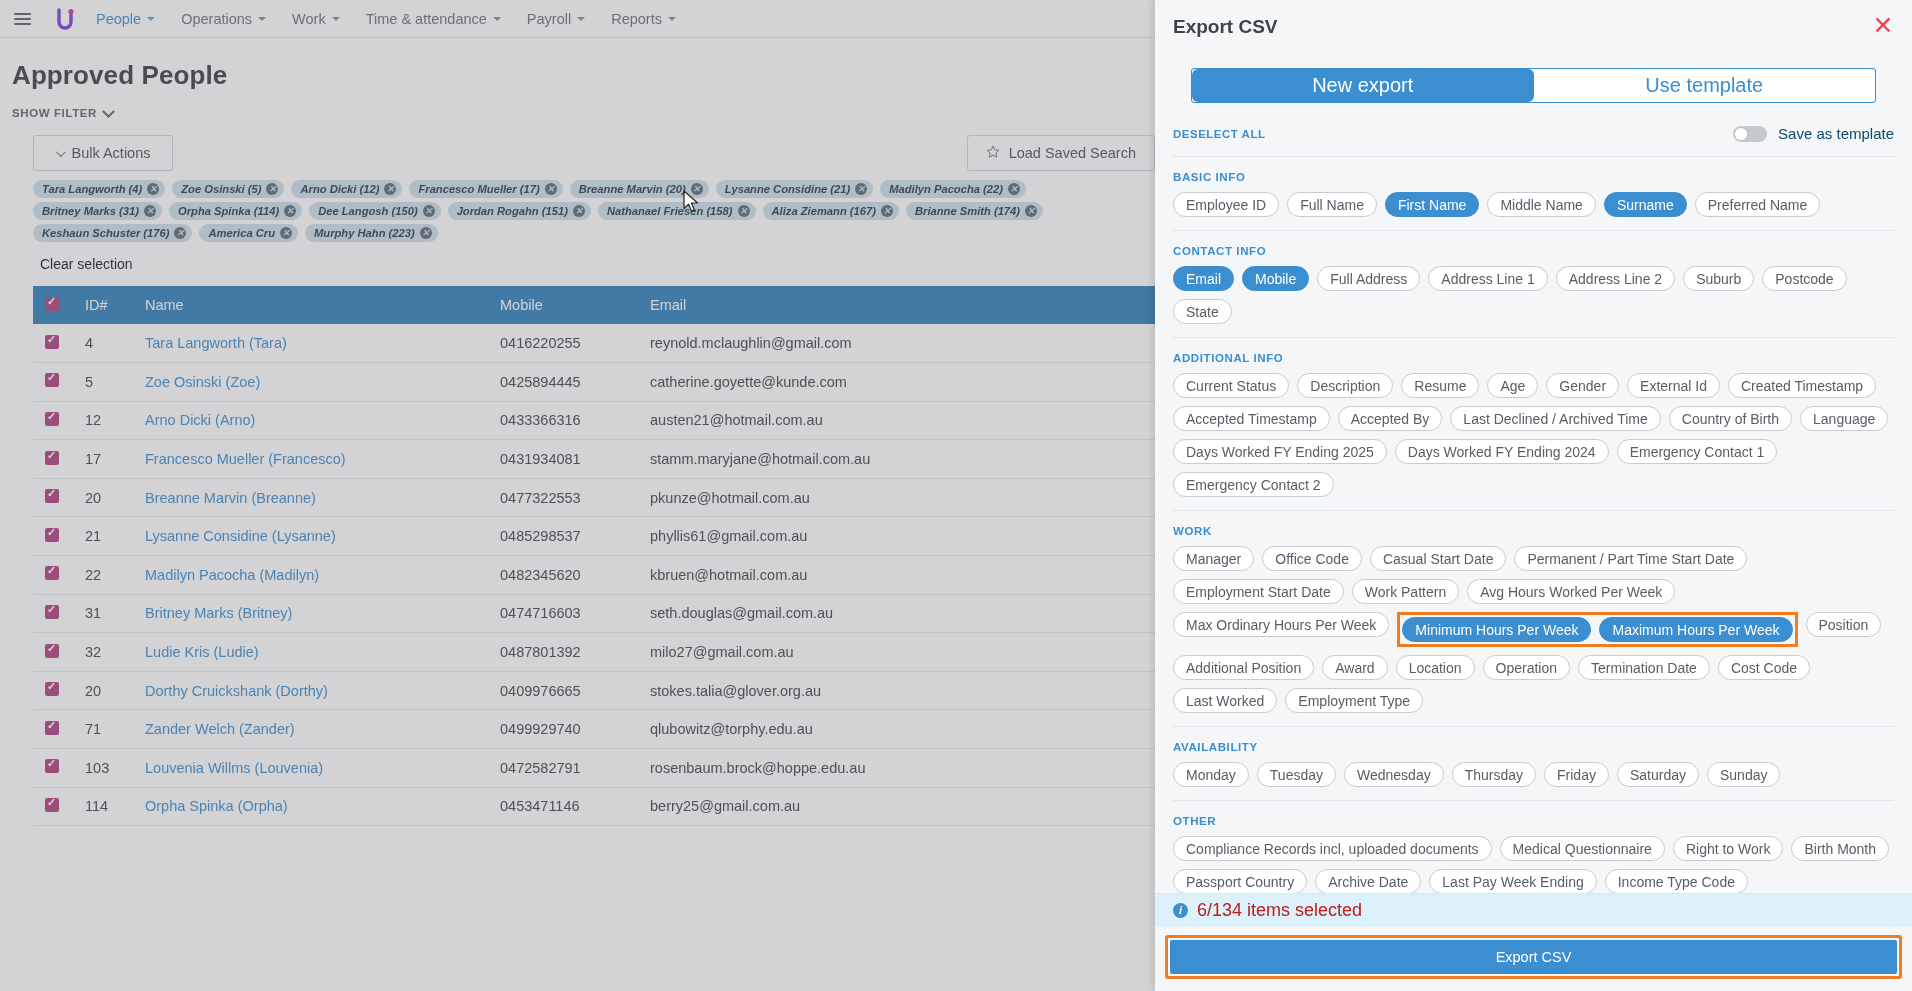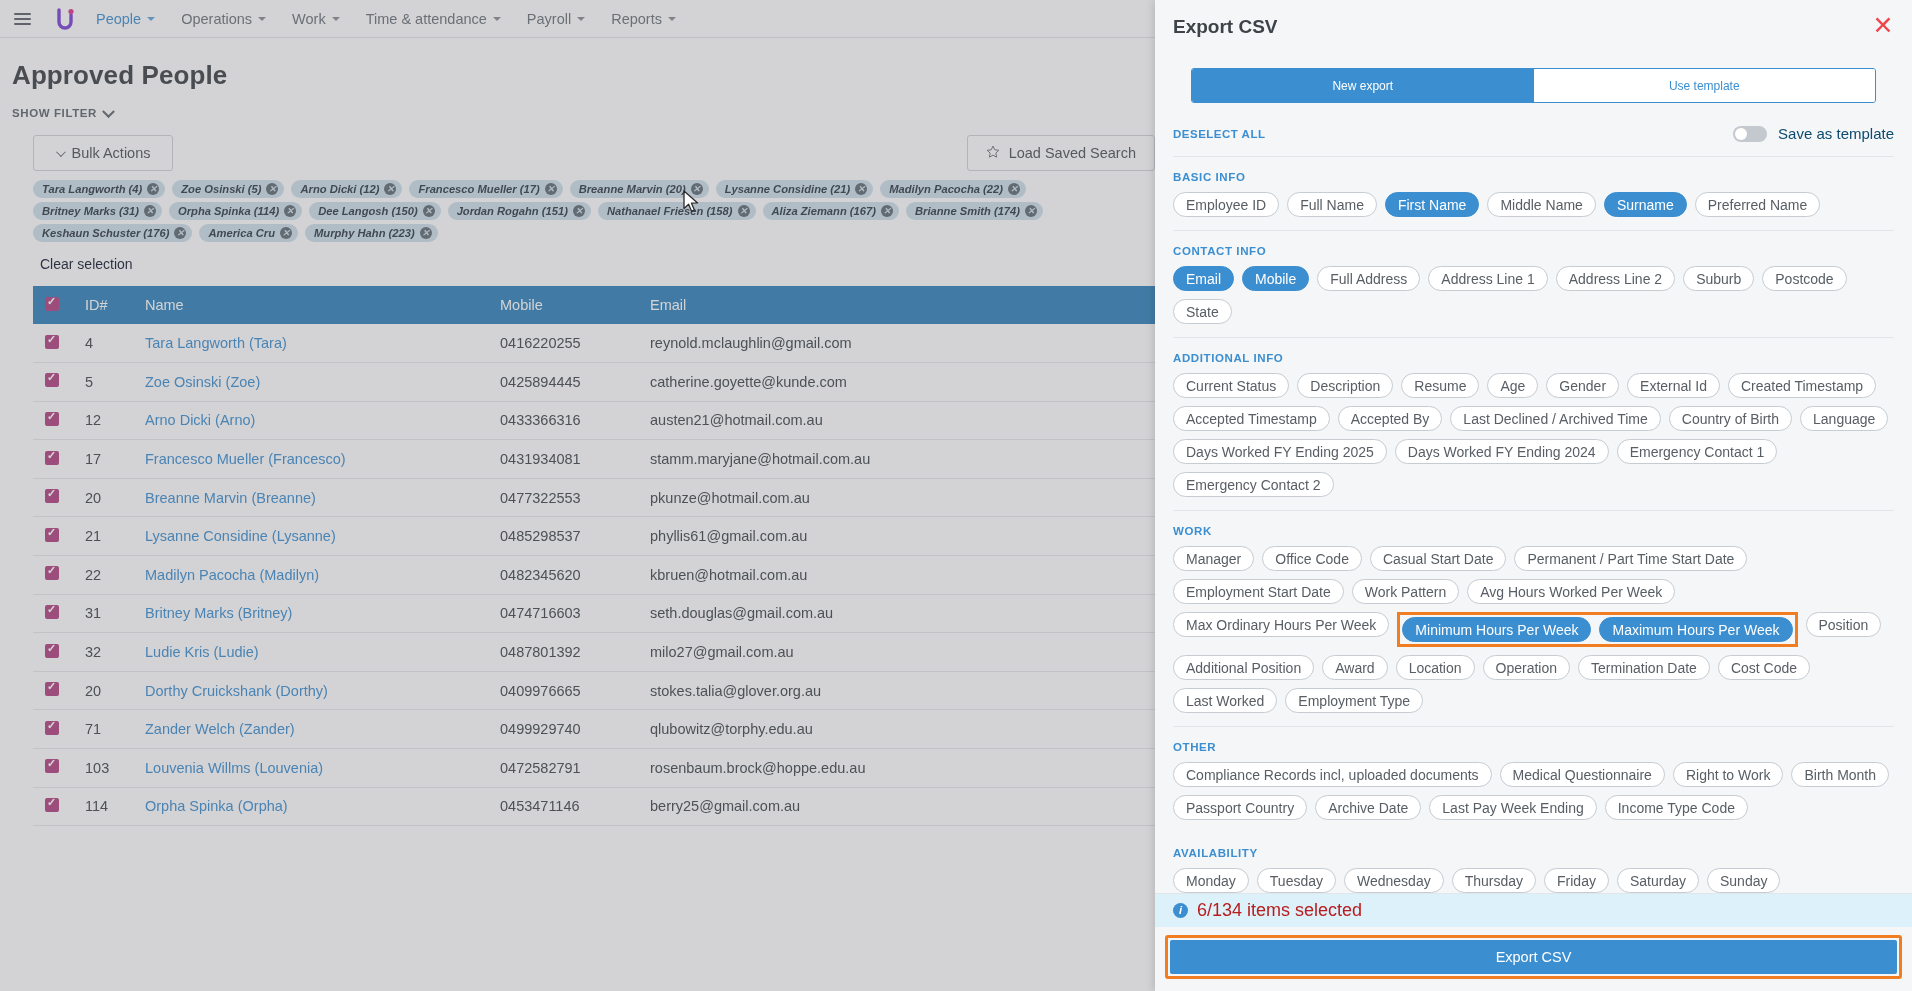--- a/index.html
+++ b/index.html
@@ -106,21 +106,21 @@
   }
   .panel-head { position: relative; padding: 16px 18px 0 18px; }
   .panel-title { font-size: 19px; font-weight: 700; color: #3d4349; }
   .close-x {
     position: absolute; right: 16px; top: 13px; width: 26px; height: 26px;
     cursor: pointer; color: #f0454c; font-size: 25px; line-height: 24px; text-align: center; font-weight: 300;
   }
   .tabs { display: flex; margin: 30px 18px 0 18px; border-radius: 3px; overflow: hidden;
           border: 1px solid #3b8ed0; }
   .tab { flex: 1; height: 33px; display: flex; align-items: center; justify-content: center;
-         font-size: 12px; cursor: pointer; background: #fff; color: #3b8ed0; }
+         font-size: 20px; cursor: pointer; background: #fff; color: #3b8ed0; border-radius: 6px; }
   .tab.active { background: #3b8ed0; color: #fff; }
 
   .deselect-row {
     display: flex; align-items: center; justify-content: space-between;
     margin: 22px 18px 0 18px; padding-bottom: 14px; border-bottom: 1px solid #e2e6ea;
   }
   .deselect-all { font-size: 11.5px; font-weight: 700; color: #3b8ed0; letter-spacing: .5px; cursor: pointer; }
   .tmpl-right { display: flex; align-items: center; gap: 11px; }
   .toggle { width: 34px; height: 16px; border-radius: 8px; background: #c3c9cf; position: relative; cursor: pointer; }
   .toggle i { position: absolute; left: 2px; top: 2px; width: 12px; height: 12px; border-radius: 50%; background: #fff; }
@@ -490,45 +490,45 @@
             <div class="fchip">Additional Position</div>
             <div class="fchip">Award</div>
             <div class="fchip">Location</div>
             <div class="fchip">Operation</div>
             <div class="fchip">Termination Date</div>
             <div class="fchip">Cost Code</div>
             <div class="fchip">Last Worked</div>
             <div class="fchip">Employment Type</div>
           </div>
         </div>
+        <div class="sec">
+          <div class="sec-title">AVAILABILITY</div>
+          <div class="chiprow">
+            <div class="fchip">Monday</div>
+            <div class="fchip">Tuesday</div>
+            <div class="fchip">Wednesday</div>
+            <div class="fchip">Thursday</div>
+            <div class="fchip">Friday</div>
+            <div class="fchip">Saturday</div>
+            <div class="fchip">Sunday</div>
+          </div>
+        </div>
         <div class="sec last">
           <div class="sec-title">OTHER</div>
           <div class="chiprow">
             <div class="fchip">Compliance Records incl, uploaded documents</div>
             <div class="fchip">Medical Questionnaire</div>
             <div class="fchip">Right to Work</div>
             <div class="fchip">Birth Month</div>
             <div class="fchip">Passport Country</div>
             <div class="fchip">Archive Date</div>
             <div class="fchip">Last Pay Week Ending</div>
             <div class="fchip">Income Type Code</div>
           </div>
         </div>
-        <div class="sec">
-          <div class="sec-title">AVAILABILITY</div>
-          <div class="chiprow">
-            <div class="fchip">Monday</div>
-            <div class="fchip">Tuesday</div>
-            <div class="fchip">Wednesday</div>
-            <div class="fchip">Thursday</div>
-            <div class="fchip">Friday</div>
-            <div class="fchip">Saturday</div>
-            <div class="fchip">Sunday</div>
-          </div>
-        </div>
       </div>
 
     <div class="panel-foot">
       <div class="count-bar">
         <span class="info-dot">i</span>
         <span class="count-txt">6/134 items selected</span>
       </div>
       <div class="export-wrap">
         <div class="export-btn">Export CSV</div>
       </div>

